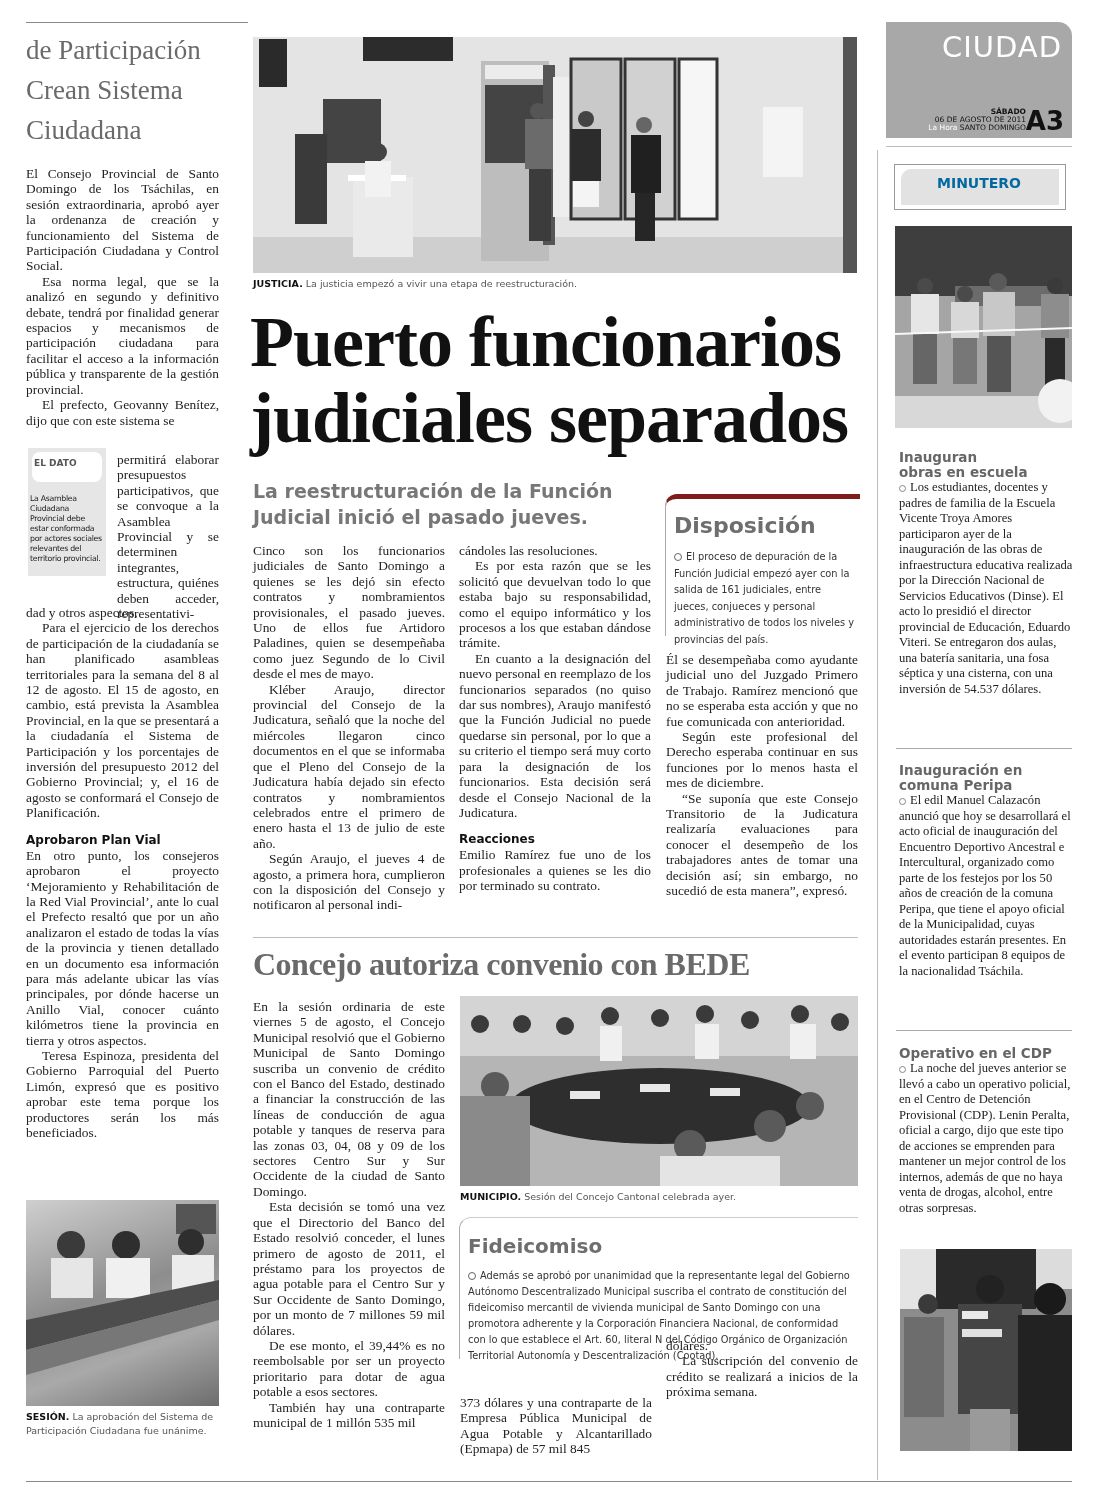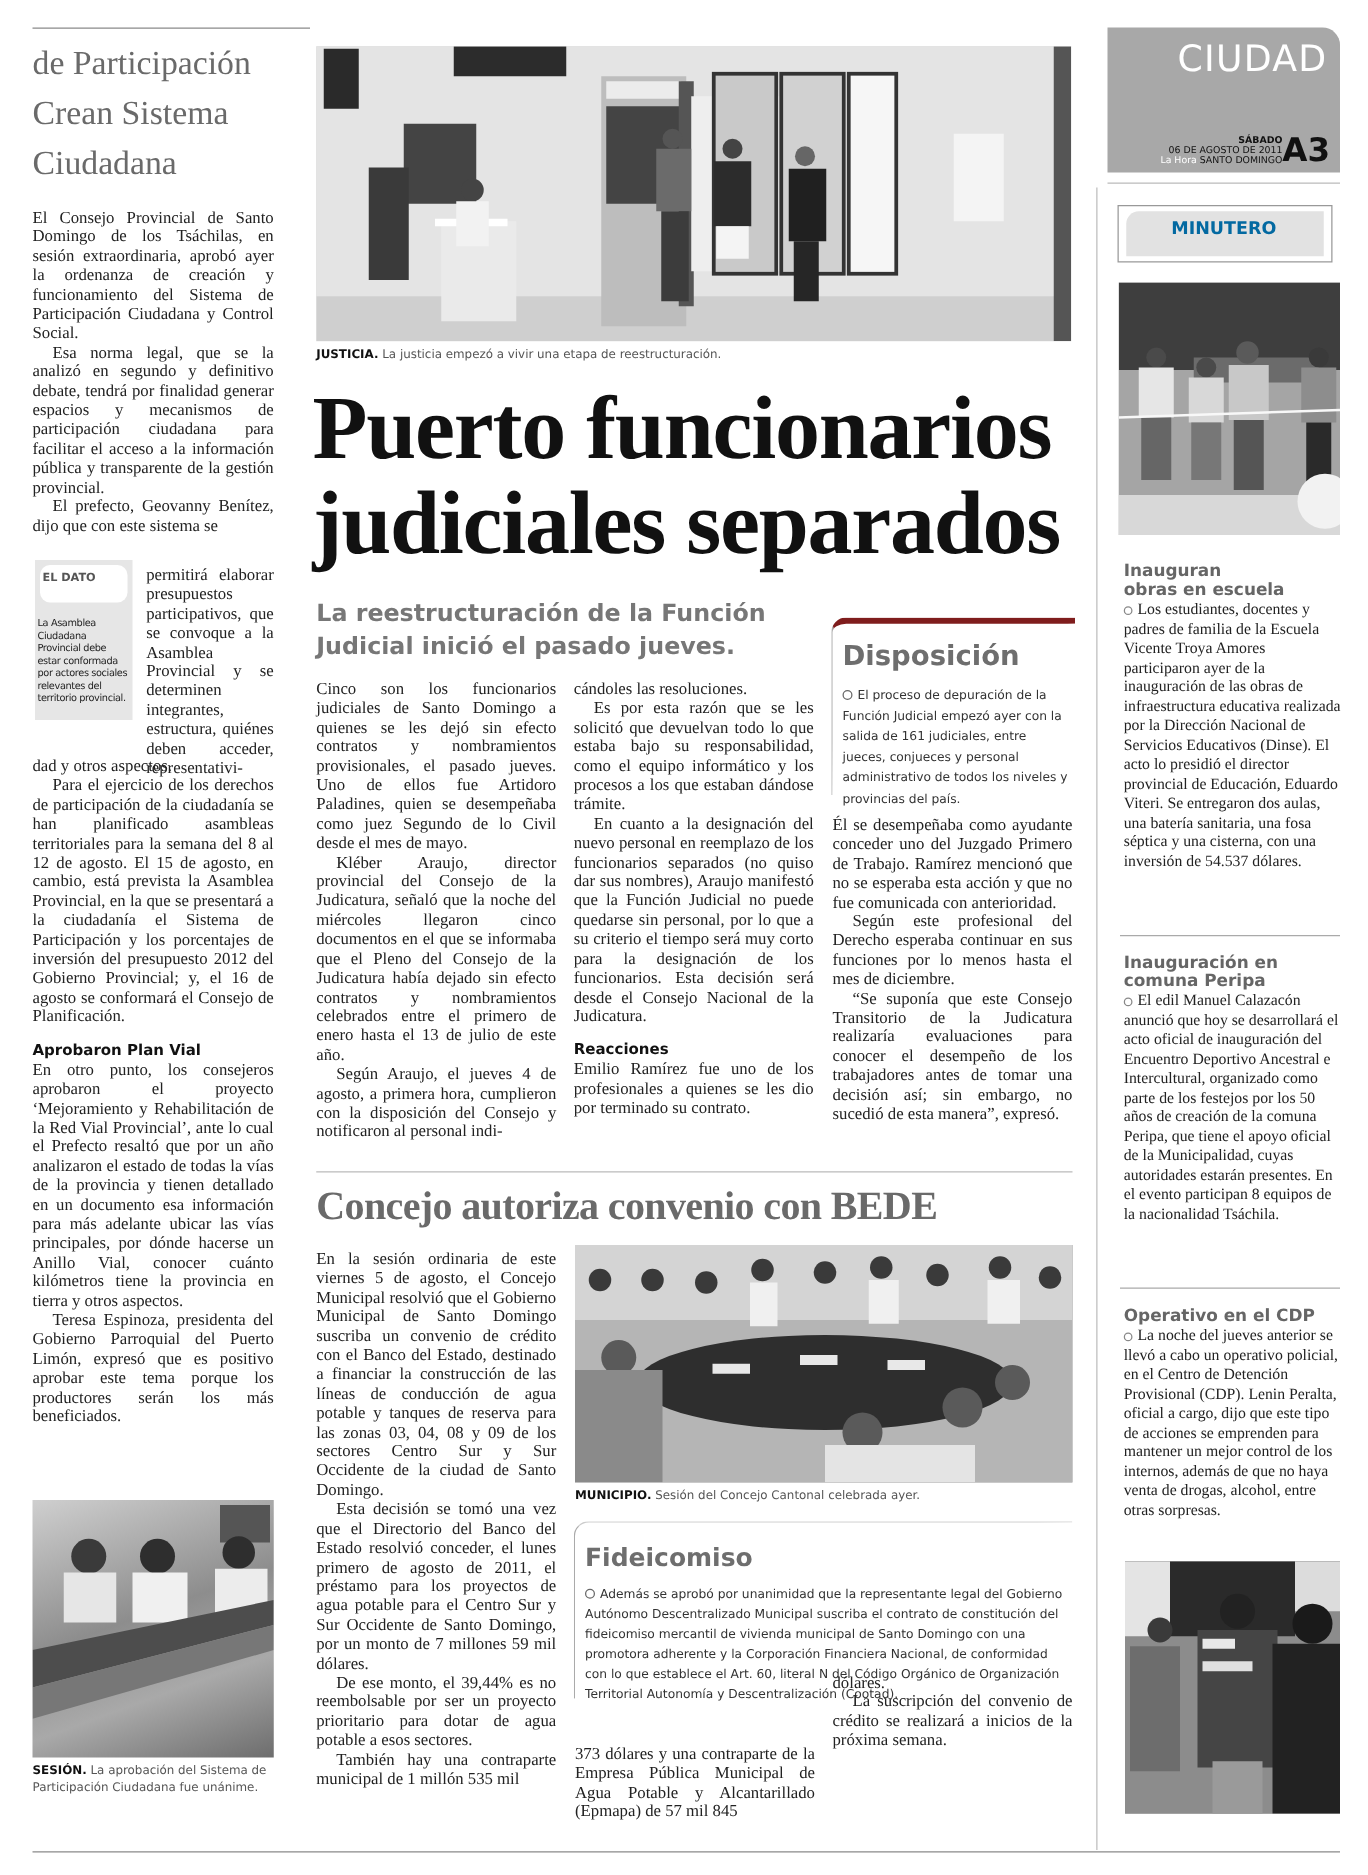--- a/index.html
+++ b/index.html
@@ -175,21 +175,21 @@
   </div>
 
   <div class="abs" style="left:665px; top:478px; width:195px; height:142px; border-left:1px solid #aaa; border-top:5px solid #7f1d1d; border-radius:12px 0 0 0;margin-top:16px;">
     <div class="box-title" style="position:absolute; left:8px; top:14px;">Disposición</div>
     <div class="box-text" style="position:absolute; left:8px; top:50px; width:182px;">
       <span class="bullet"></span><span>El proceso de depuración de la Función Judicial empezó ayer con la salida de 161 judiciales, entre jueces, conjueces y personal administrativo de todos los niveles y provincias del país.</span>
     </div>
   </div>
 
   <div class="abs bt" style="left:666px; top:652px; width:192px;">
-    <p>Él se desempeñaba como ayudante conceder uno del Juzgado Primero de Trabajo. Ramírez mencionó que no se esperaba esta acción y que no fue comunicada con anterioridad.</p>
+    <p>Él se desempeñaba como ayudante judicial uno del Juzgado Primero de Trabajo. Ramírez mencionó que no se esperaba esta acción y que no fue comunicada con anterioridad.</p>
     <p class="ind">Según este profesional del Derecho esperaba continuar en sus funciones por lo menos hasta el mes de diciembre.</p>
     <p class="ind">“Se suponía que este Consejo Transitorio de la Judicatura realizaría evaluaciones para conocer el desempeño de los trabajadores antes de tomar una decisión así; sin embargo, no sucedió de esta manera”, expresó.</p>
   </div>
 </section>
 
 <div class="rule" style="left:253px; top:937px; width:605px; background:#bbb;"></div>
 
 <section>
   <h2 class="abs sec-head" style="left:253px; top:946px; width:605px;">Concejo autoriza convenio con BEDE</h2>
 

